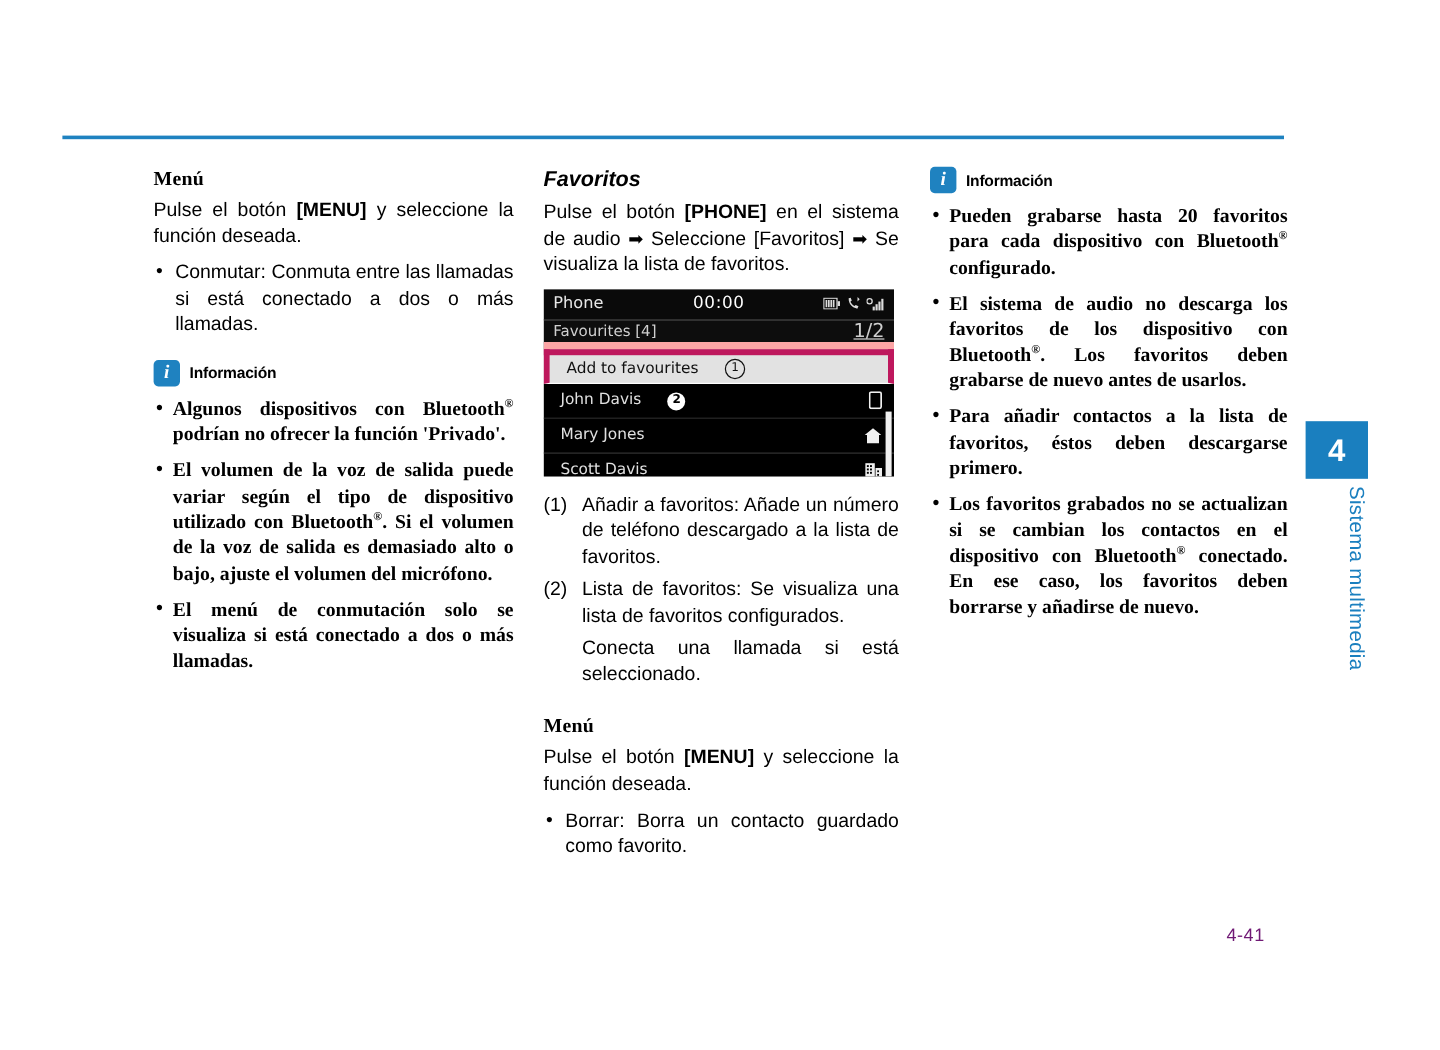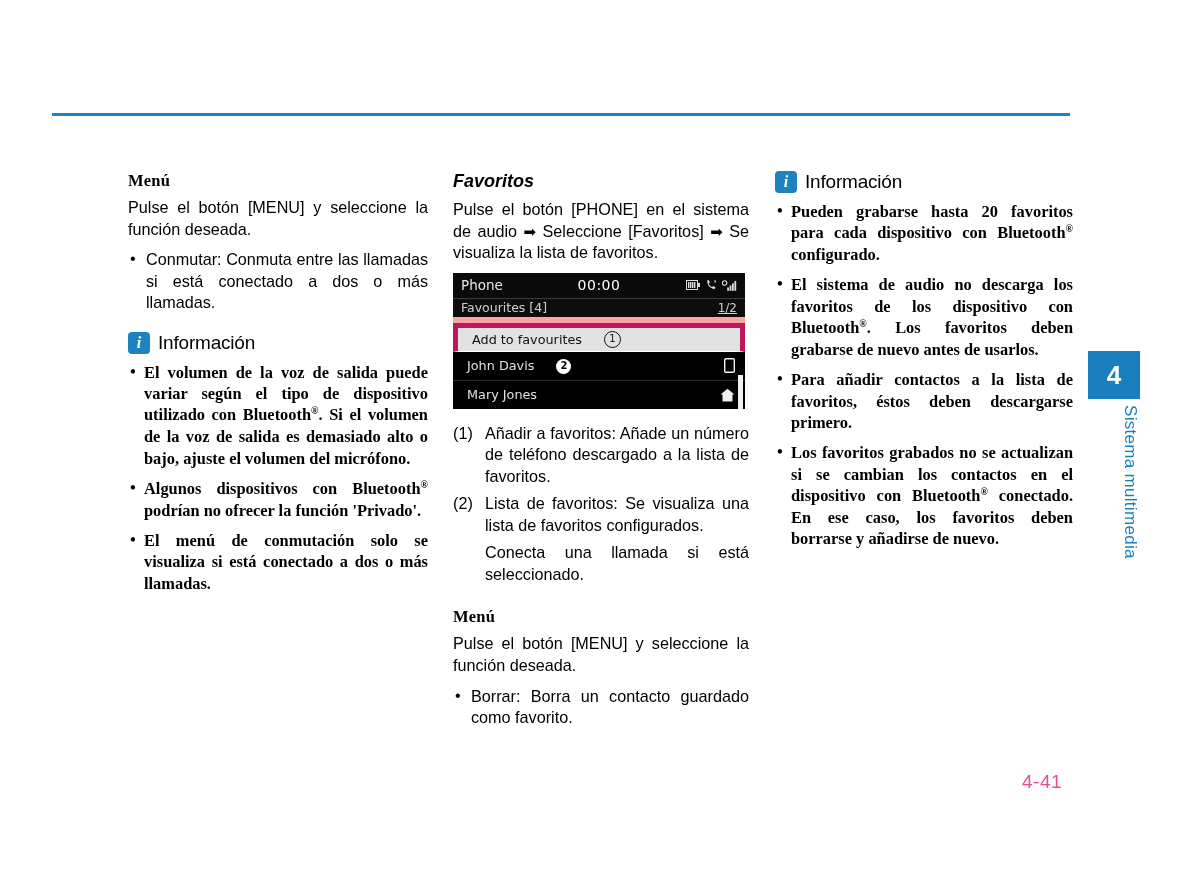--- a/index.html
+++ b/index.html
@@ -22,21 +22,21 @@
     left: 52px;
     top: 113px;
     width: 1018px;
     height: 3px;
     background: #1f82c0;
   }
 
   
   .col {
     position: absolute;
-    top: 171px;
+    top: 139px;
   }
   .col-1 { left: 128px;  width: 300px; }
   .col-2 { left: 453px;  width: 296px; }
   .col-3 { left: 775px;  width: 298px; }
 
   
   .head-serif {
     font-family: "Liberation Serif", serif;
     font-weight: bold;
     font-size: 16.5px;
@@ -51,21 +51,21 @@
     margin: 0 0 7px 0;
   }
 
   
   .body-p {
     font-size: 16.2px;
     line-height: 1.33;
     text-align: justify;
     margin: 0 0 9px 0;
   }
-  .kbd { font-weight: normal; }
+  .kbd { font-weight: bold; }
   .arrow { font-size: 15px; }
 
   
   ul.sans-list {
     list-style: none;
     margin: 0;
     padding: 0;
   }
   ul.sans-list > li {
     position: relative;
@@ -101,22 +101,22 @@
     font-family: "Liberation Serif", serif;
     font-style: italic;
     font-weight: bold;
     font-size: 16px;
     display: flex;
     align-items: center;
     justify-content: center;
     line-height: 1;
   }
   .info-title {
-    font-size: 19px;
-    font-weight: normal;
+    font-size: 13px;
+    font-weight: bold;
     letter-spacing: -.2px;
   }
 
   ul.serif-list {
     list-style: none;
     margin: 0;
     padding: 0;
     font-family: "Liberation Serif", serif;
   }
   ul.serif-list > li {
@@ -160,21 +160,21 @@
     font-size: 16.2px;
     line-height: 1.33;
     text-align: justify;
     margin: 6px 0 0 0;
     padding-left: 32px;
   }
 
   
   .screen {
     width: 292px;
-    height: 136px;
+    height: 156px;
     background: #e5e5e5;
     margin: 8px 0 14px 0;
     position: relative;
     font-family: "DejaVu Sans", sans-serif;
     overflow: hidden;
     box-sizing: border-box;
   }
   .screen-status {
     height: 26px;
     background: #0a0a0a;
@@ -210,21 +210,21 @@
   .screen-sub {
     height: 24px;
     background: #0d0d0d;
     border-bottom: 6px solid #fca5a5;
     display: flex;
     align-items: center;
     padding: 0 8px;
     box-sizing: border-box;
   }
   .sub-label { color: #cfcfcf; font-size: 12.5px; }
-  .sub-page  { color: #cfcfcf; font-size: 12px; margin-left: auto; text-decoration: underline; }
+  .sub-page  { color: #cfcfcf; font-size: 16px; margin-left: auto; text-decoration: underline; }
 
   .screen-list { position: relative; }
   .row {
     height: 29px;
     display: flex;
     align-items: center;
     padding: 0 10px 0 14px;
     box-sizing: border-box;
     border-bottom: 1px solid #2a2a2a;
     color: #e0e0e0;
@@ -308,23 +308,23 @@
     text-orientation: mixed;
     letter-spacing: .3px;
     text-align: left;
   }
 
   
   .page-num {
     position: absolute;
     left: 1022px;
     top: 771px;
-    font-size: 19px;
+    font-size: 15px;
     letter-spacing: .5px;
-    color: #ec4899;
+    color: #701a75;
   }
 </style>
 </head>
 <body>
 
 <div class="top-rule"></div>
 
 <div class="col col-1">
 
   <div class="head-serif">Menú</div>
@@ -334,22 +334,22 @@
   <ul class="sans-list">
     <li>Conmutar: Conmuta entre las llamadas si está conectado a dos o más llamadas.</li>
   </ul>
 
   <div class="info-head">
     <span class="info-badge">i</span>
     <span class="info-title">Información</span>
   </div>
 
   <ul class="serif-list">
+    <li>Algunos dispositivos con Bluetooth<span class="reg">®</span> podrían no ofrecer la función 'Privado'.</li>
     <li>El volumen de la voz de salida puede variar según el tipo de dispositivo utilizado con Bluetooth<span class="reg">®</span>. Si el volumen de la voz de salida es demasiado alto o bajo, ajuste el volumen del micrófono.</li>
-    <li>Algunos dispositivos con Bluetooth<span class="reg">®</span> podrían no ofrecer la función 'Privado'.</li>
     <li>El menú de conmutación solo se visualiza si está conectado a dos o más llamadas.</li>
   </ul>
 
 </div>
 
 <div class="col col-2">
 
   <div class="head-italic">Favoritos</div>
 
   <p class="body-p"><span>Pulse el botón </span><span class="kbd">[PHONE]</span><span> en el sistema de audio </span><span class="arrow">➡</span><span> Seleccione [Favoritos] </span><span class="arrow">➡</span><span> Se visualiza la lista de favoritos.</span></p>

